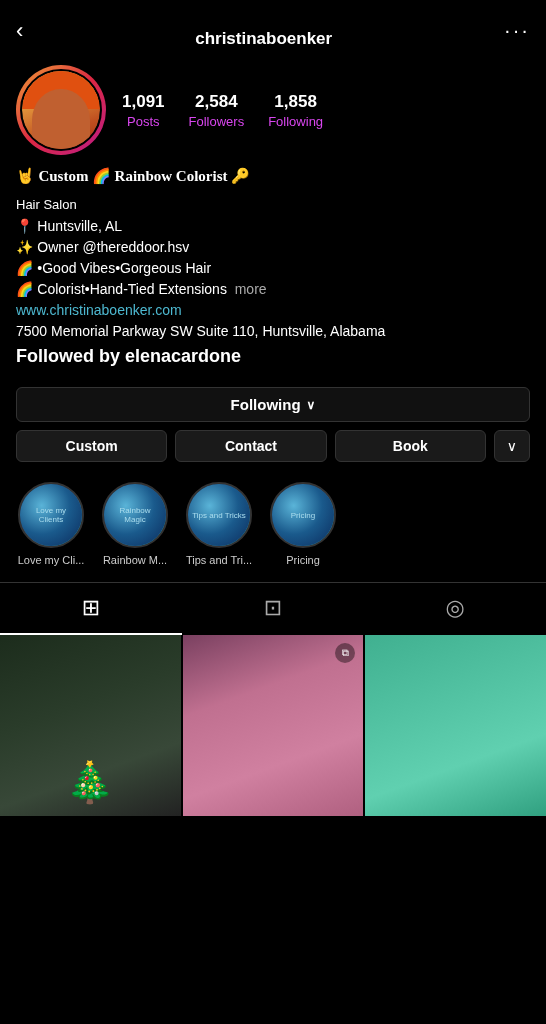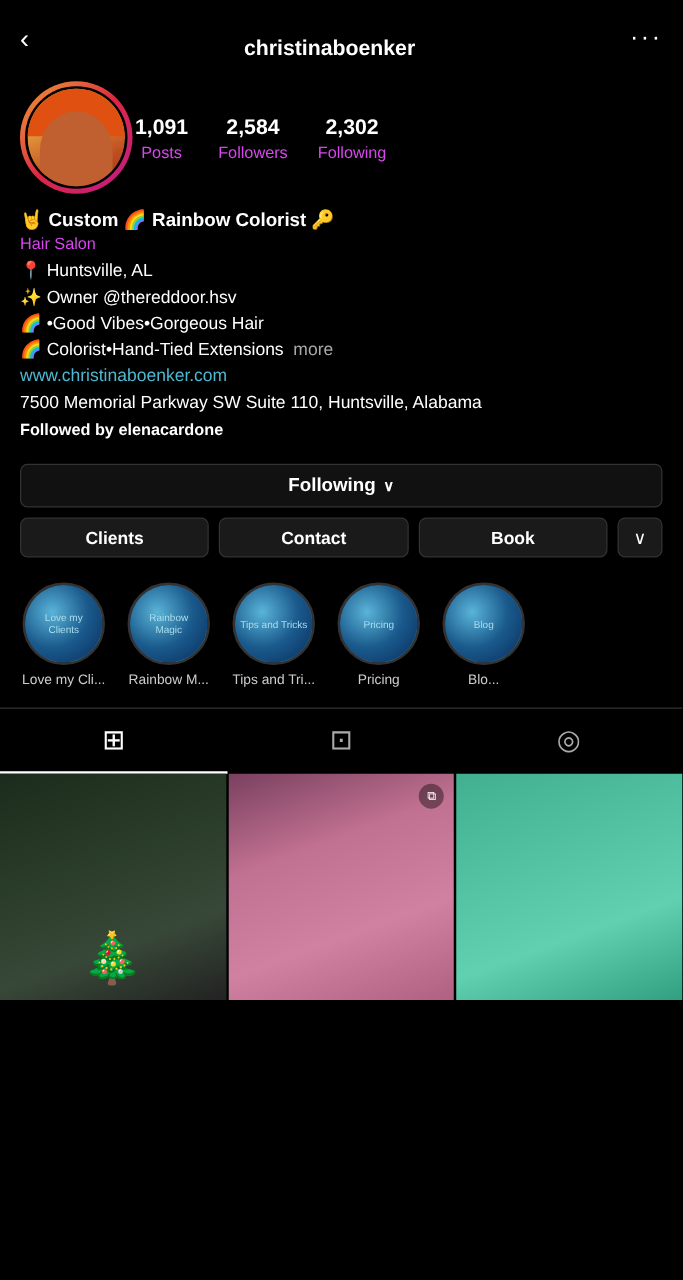--- a/index.html
+++ b/index.html
@@ -34,21 +34,21 @@
       font-size: 20px;
       color: #fff;
       letter-spacing: 2px;
     }
 
     
     .profile-section {
       display: flex;
       align-items: center;
       padding: 8px 16px 12px;
-      gap: 2px;
+      gap: 16px;
     }
     .avatar-wrapper {
       position: relative;
       flex-shrink: 0;
     }
     .avatar-ring {
       width: 90px;
       height: 90px;
       border-radius: 50%;
       background: linear-gradient(135deg, #f09433, #e6683c, #dc2743, #cc2366, #bc1888);
@@ -119,43 +119,44 @@
     }
 
     
     .bio-section {
       padding: 0 16px 12px;
     }
     .bio-name {
       font-size: 15px;
       font-weight: 700;
       color: #fff;
-      margin-bottom: 2px;
+      margin-bottom: 12px;
+      font-family: Liberation Serif, serif;
     }
     .bio-category {
       font-size: 13px;
-      color: #d946ef;
+      color: #ffffff;
       margin-bottom: 4px;
     }
     .bio-line {
       font-size: 14px;
       color: #fff;
       line-height: 1.5;
     }
     .bio-link {
       color: #4db8d0;
       font-size: 14px;
     }
     .bio-more {
       color: #aaa;
       font-size: 14px;
       cursor: pointer;
     }
     .followed-by {
-      font-size: 13px;
+      font-size: 18px;
       color: #ccc;
       margin-top: 4px;
     }
     .followed-by span {
       font-weight: 700;
       color: #fff;
     }
 
     
     .action-buttons {
@@ -361,21 +362,21 @@
   <div class="stats-row">
     <div class="stat-item">
       <span class="stat-number">1,091</span>
       <span class="stat-label">Posts</span>
     </div>
     <div class="stat-item">
       <span class="stat-number">2,584</span>
       <span class="stat-label">Followers</span>
     </div>
     <div class="stat-item">
-      <span class="stat-number">2,302</span>
+      <span class="stat-number">1,858</span>
       <span class="stat-label">Following</span>
     </div>
   </div>
 </div>
 
 <div class="bio-section">
   <div class="bio-name">🤘 Custom 🌈 Rainbow Colorist 🔑</div>
   <div class="bio-category">Hair Salon</div>
   <div class="bio-line">📍 Huntsville, AL</div>
   <div class="bio-line">✨ Owner @thereddoor.hsv</div>
@@ -392,21 +393,21 @@
     <span>Followed by </span><span>elenacardone</span>
   </div>
 </div>
 
 <div class="action-buttons">
   <button class="following-btn">
     <span>Following</span>
     <span class="chevron">∨</span>
   </button>
   <div class="action-row">
-    <button class="action-btn">Clients</button>
+    <button class="action-btn">Custom</button>
     <button class="action-btn">Contact</button>
     <button class="action-btn">Book</button>
     <button class="dropdown-btn">
       <span>∨</span>
     </button>
   </div>
 </div>
 
 <div class="highlights-row">
 <div class="highlight-item">
@@ -426,26 +427,20 @@
         <div class="highlight-inner-img" style="background: radial-gradient(circle at 35% 35%, rgb(90, 180, 216), rgb(26, 90, 140), rgb(10, 42, 92)); font-size: 8px; color: rgb(170, 221, 238); text-align: center; padding: 0;">Tips and Tricks</div>
       </div>
       <span class="highlight-label">Tips and Tri...</span>
     </div>
     <div class="highlight-item">
       <div class="highlight-circle">
         <div class="highlight-inner-img" style="background: radial-gradient(circle at 35% 35%, rgb(90, 180, 216), rgb(26, 90, 140), rgb(10, 42, 92)); font-size: 8px; color: rgb(170, 221, 238); text-align: center; padding: 4px;">Pricing</div>
       </div>
       <span class="highlight-label">Pricing</span>
     </div>
-    <div class="highlight-item">
-      <div class="highlight-circle">
-        <div class="highlight-inner-img" style="background: radial-gradient(circle at 35% 35%, rgb(90, 180, 216), rgb(26, 90, 140), rgb(10, 42, 92)); font-size: 8px; color: rgb(170, 221, 238); text-align: center; padding: 4px;">Blog</div>
-      </div>
-      <span class="highlight-label">Blo...</span>
-    </div>
   </div>
 
 <div class="tab-bar">
   <div class="tab-item active">
     <span class="tab-icon">⊞</span>
   </div>
   <div class="tab-item">
     <span class="tab-icon">⊡</span>
   </div>
   <div class="tab-item">

